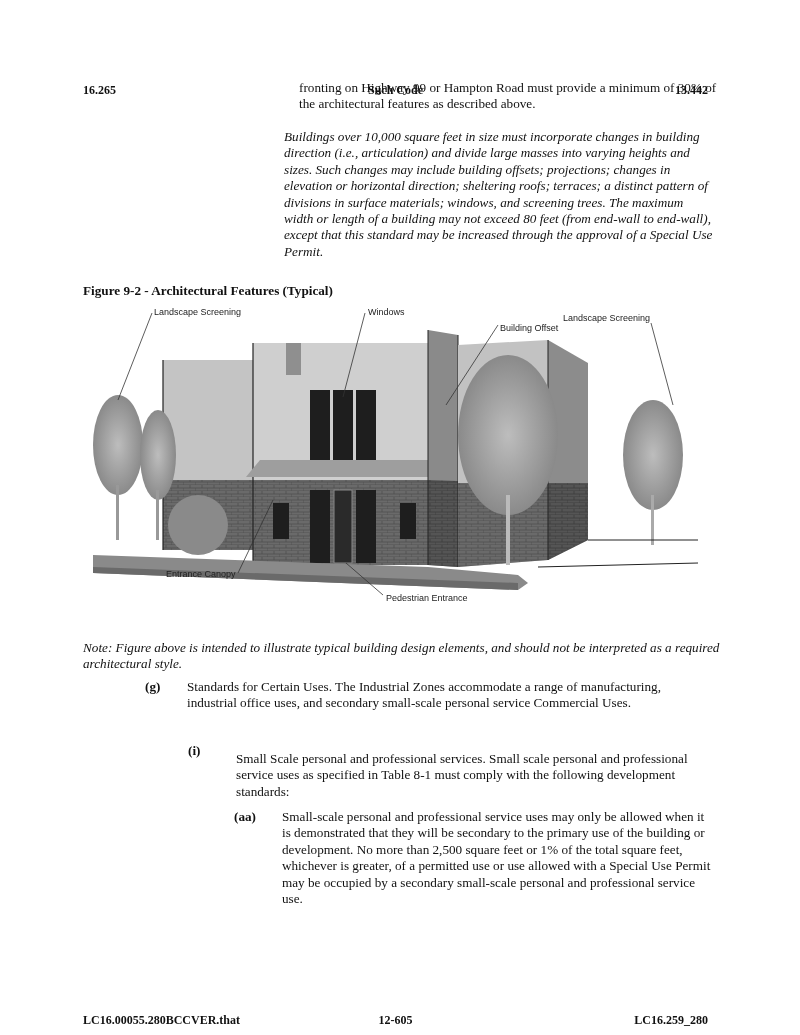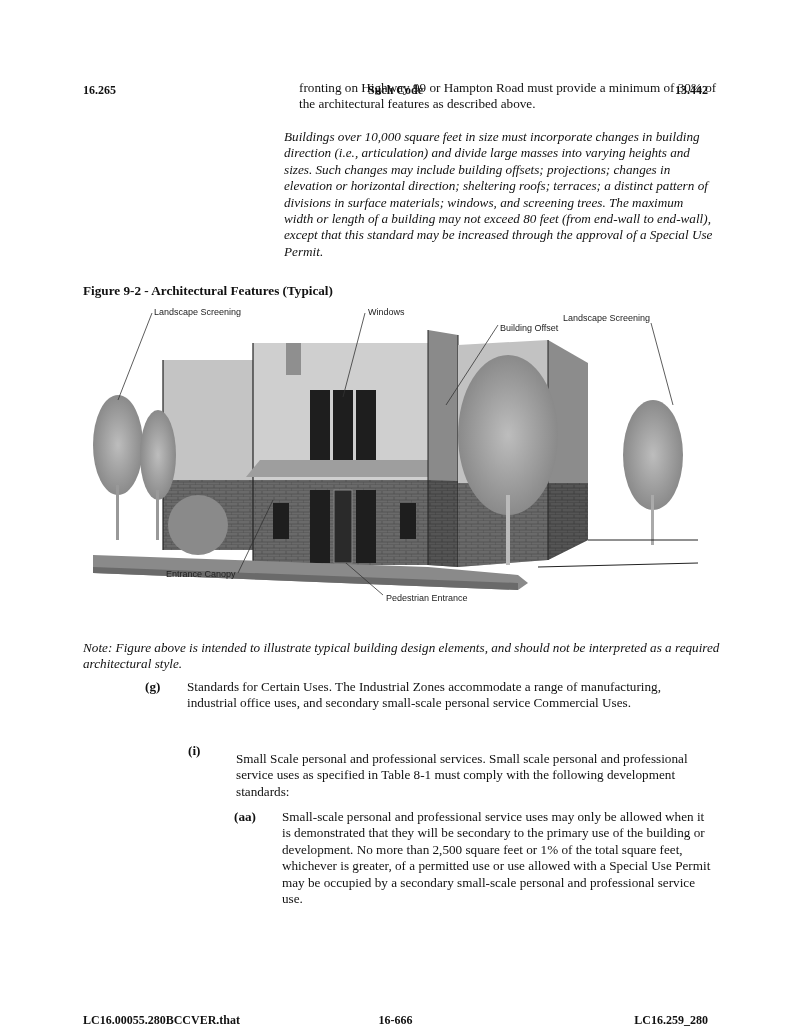--- a/index.html
+++ b/index.html
@@ -162,15 +162,15 @@
   <span class="txt"><b>Small Scale personal and professional services.</b><span>  Small scale personal and professional service uses as specified in Table 8-1 must comply with the following development standards:</span></span>
 </div>
 
 <div class="item aa">
   <span class="lbl">(aa)</span>
   <span class="txt">Small-scale personal and professional service uses may only be allowed when it is demonstrated that they will be secondary to the primary use of the building or development.  No more than 2,500 square feet or 1% of the total square feet, whichever is greater, of a permitted use or use allowed with a Special Use Permit may be occupied by a secondary small-scale personal and professional service use.</span>
 </div>
 
 <div class="ftr">
   <span class="left">LC16.00055.280BCCVER.that</span>
-  <span class="center">16-666</span>
+  <span class="center">12-605</span>
   <span class="right">LC16.259_280</span>
 </div>
 
 </body></html>

